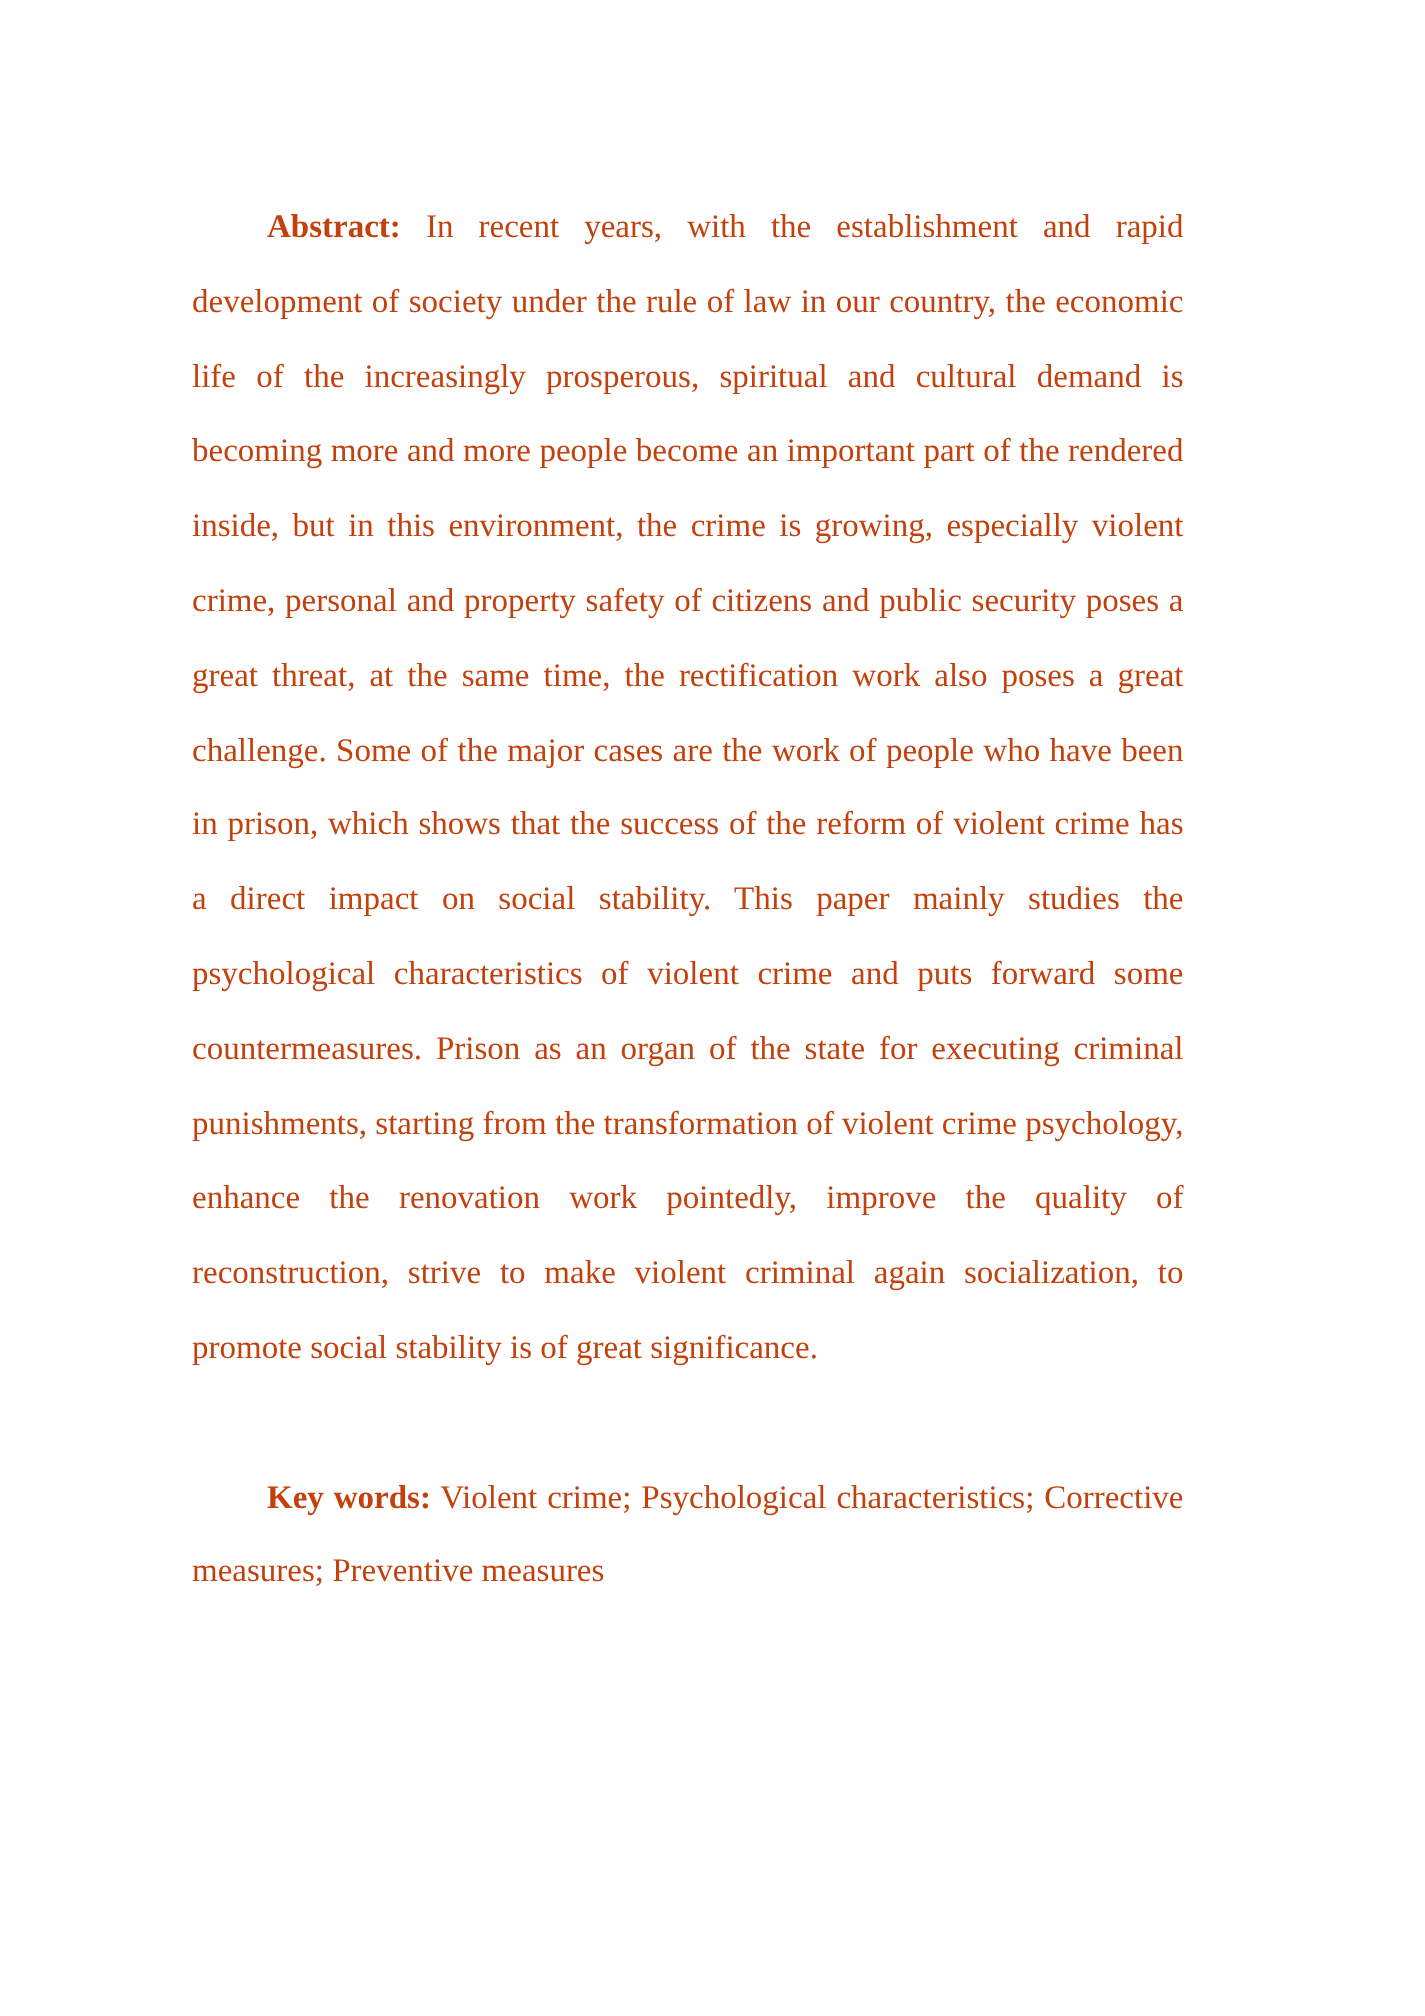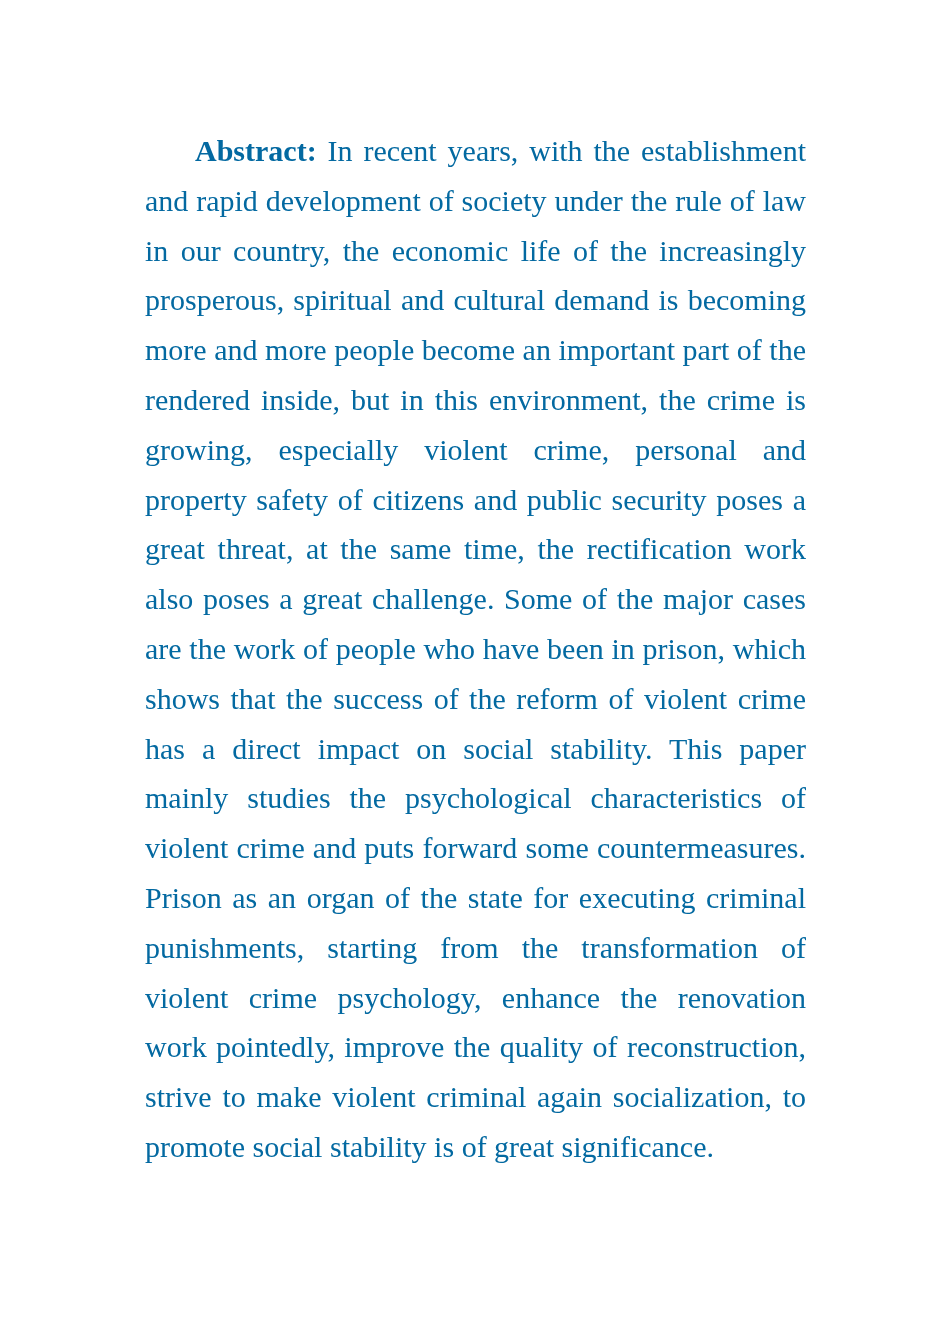--- a/index.html
+++ b/index.html
@@ -1,34 +1,35 @@
 <!DOCTYPE html>
 <html><head>
 <meta charset="utf-8">
 <style>
   html, body { margin: 0; padding: 0; background: #ffffff; }
   body { width: 950px; height: 1344px; position: relative; overflow: hidden; }
   .page {
     position: absolute;
-    left: 145px;
+    left: 128px;
     top: 126px;
     width: 661px;
     font-family: "Liberation Serif", serif;
-    font-size: 30px;
-    color: #0369a1;
+    font-size: 22px;
+    color: #c2410c;
     line-height: 49.8px;
   }
   .para {
     margin: 0;
     text-align: justify;
     text-indent: 50px;
   }
   .para::after { content: ""; }
   .label { font-weight: bold; }
   .gap { height: 49.8px; }
 </style>
 </head>
 <body>
 
 <div class="page">
   <p class="para"><span class="label">Abstract:</span> <span>In recent years, with the establishment and rapid development of society under the rule of law in our country, the economic life of the increasingly prosperous, spiritual and cultural demand is becoming more and more people become an important part of the rendered inside, but in this environment, the crime is growing, especially violent crime, personal and property safety of citizens and public security poses a great threat, at the same time, the rectification work also poses a great challenge. Some of the major cases are the work of people who have been in prison, which shows that the success of the reform of violent crime has a direct impact on social stability. This paper mainly studies the psychological characteristics of violent crime and puts forward some countermeasures. Prison as an organ of the state for executing criminal punishments, starting from the transformation of violent crime psychology, enhance the renovation work pointedly, improve the quality of reconstruction, strive to make violent criminal again socialization, to promote social stability is of great significance.</span></p>
   <div class="gap"></div>
+  <p class="para"><span class="label">Key words:</span> <span>Violent crime; Psychological characteristics; Corrective measures; Preventive measures</span></p>
 </div>
 
 </body></html>

